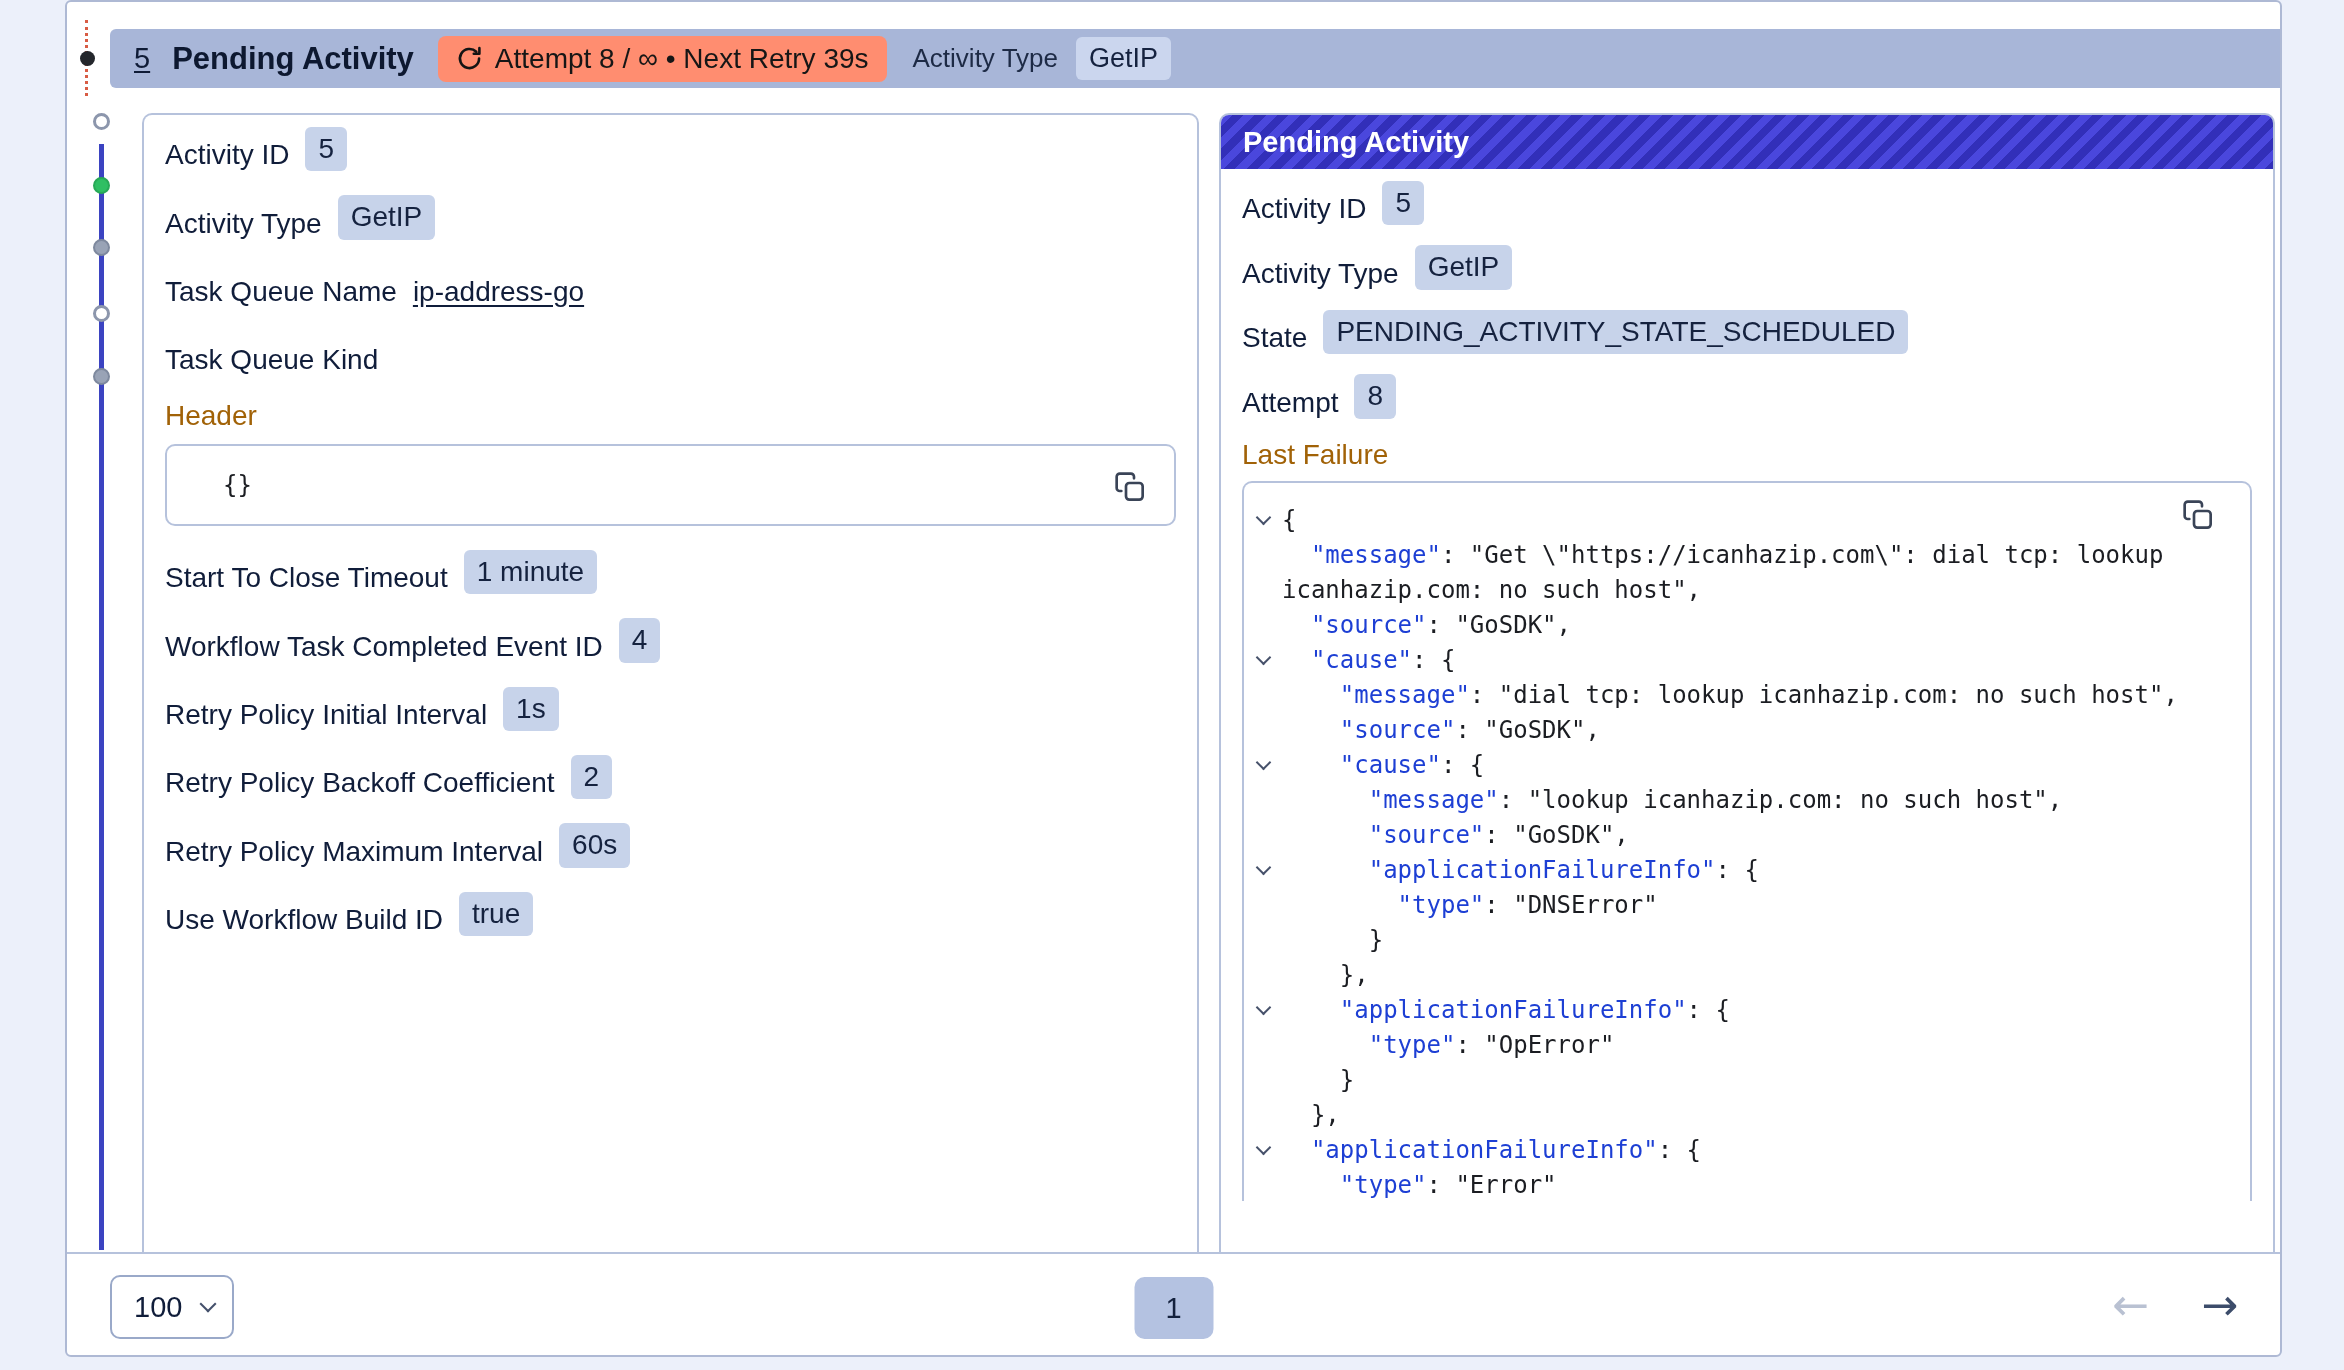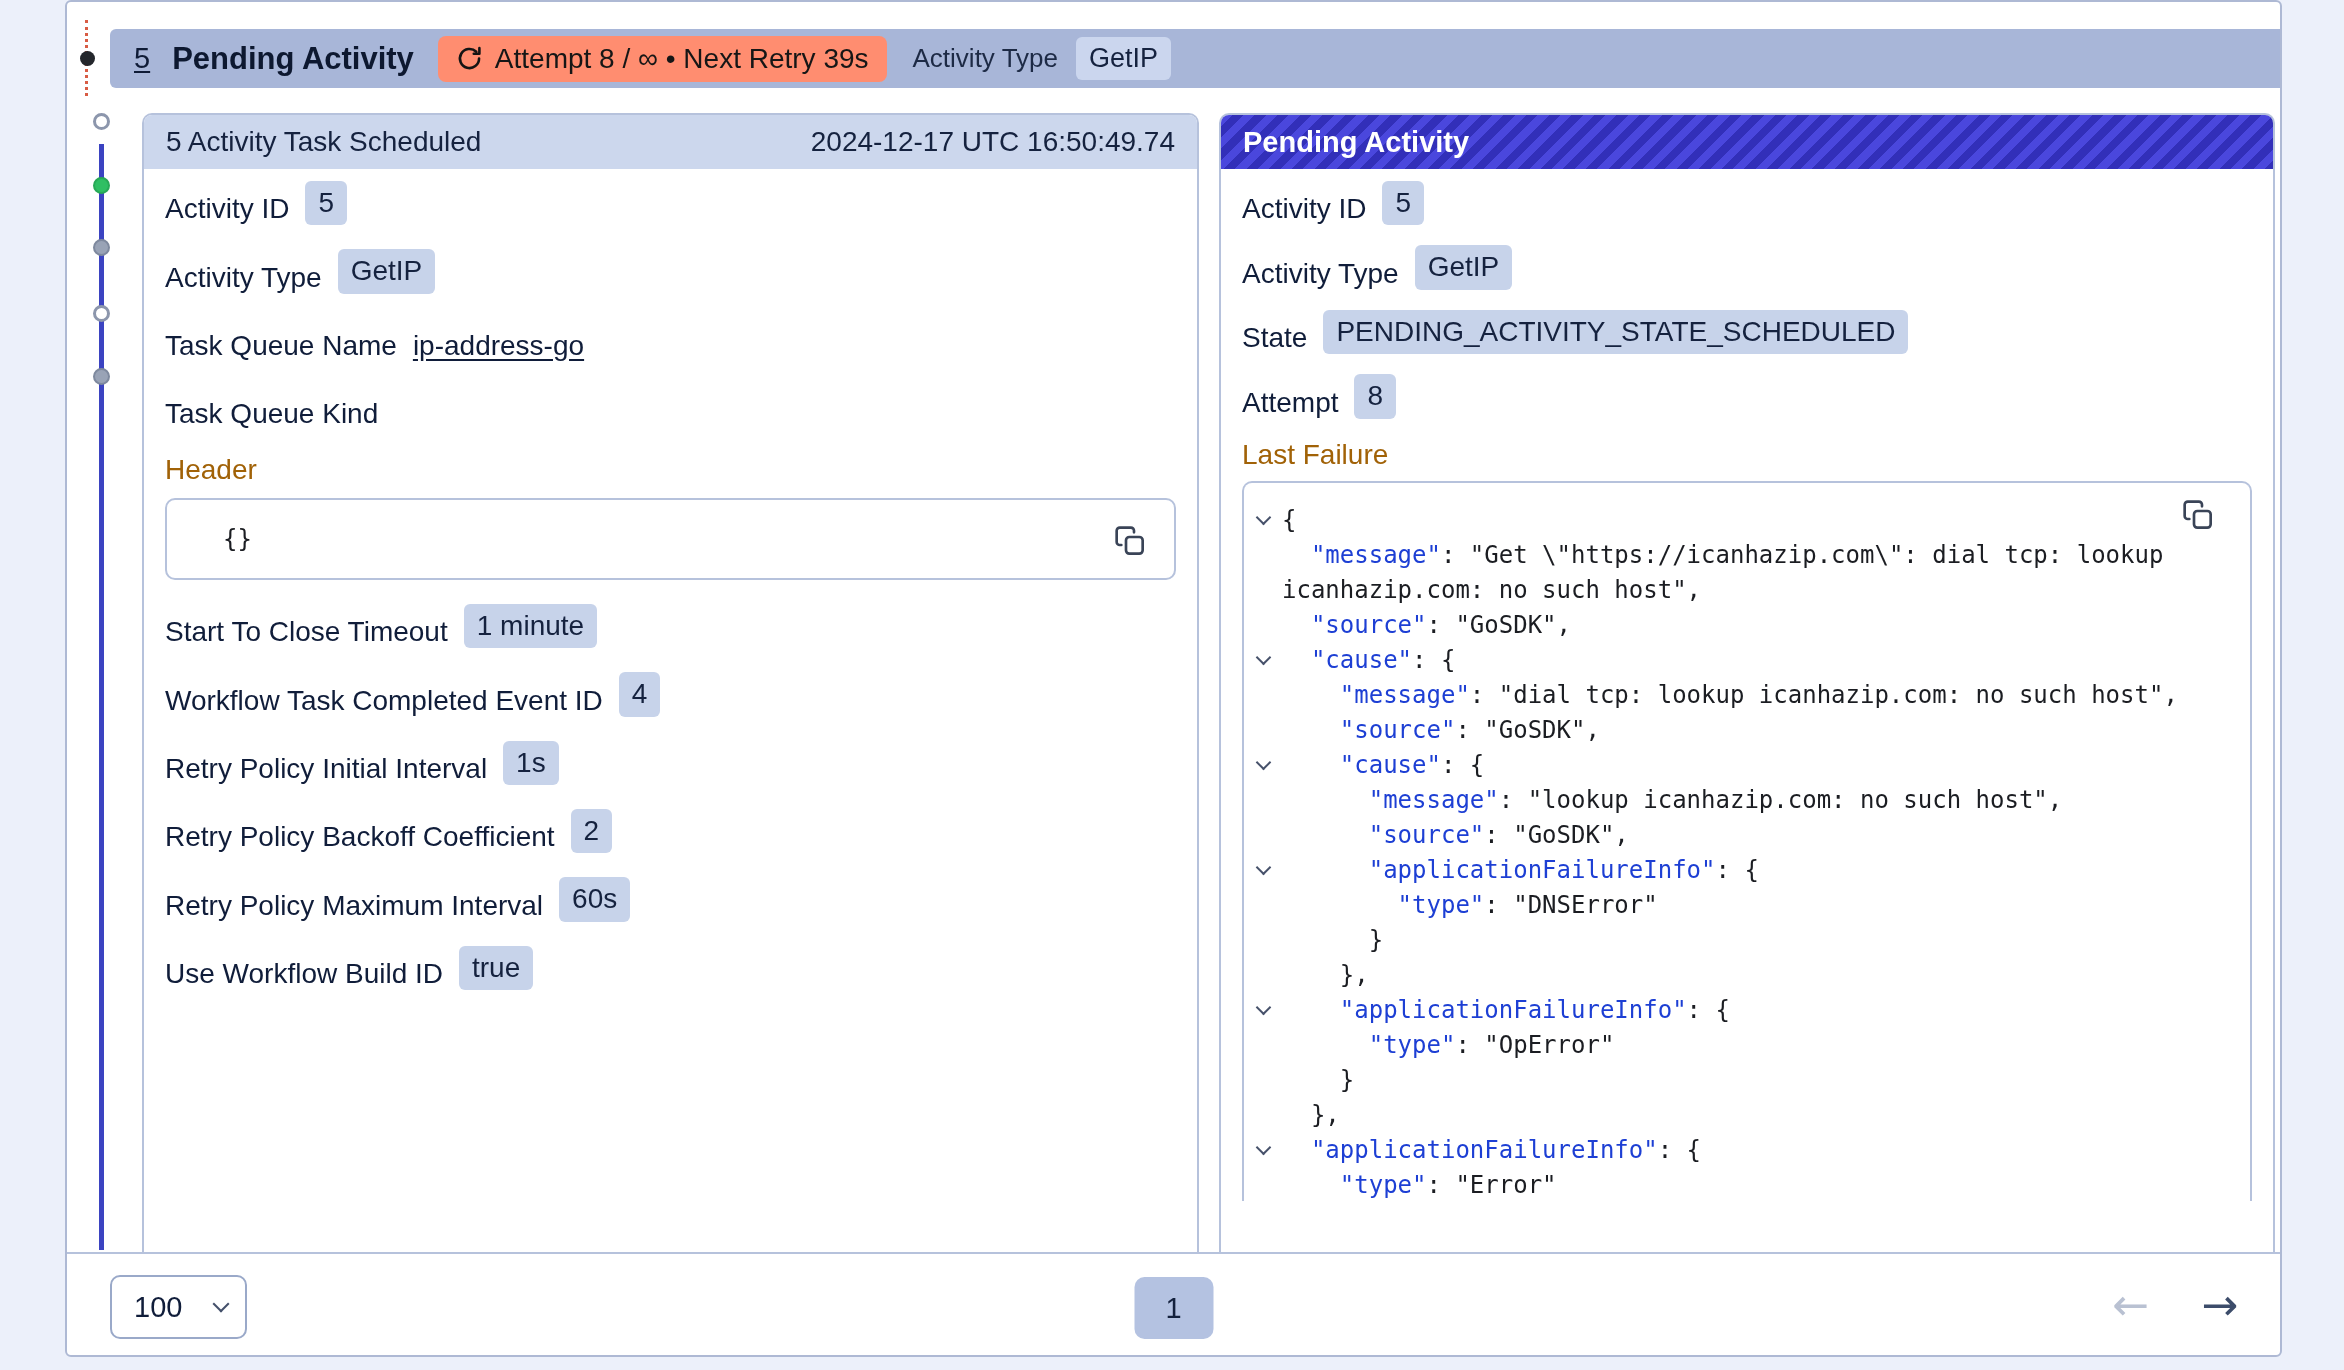--- a/index.html
+++ b/index.html
@@ -88,21 +88,21 @@
   .collapse-chevron::before {
     content:""; position:absolute; left:2px; top:1px; width:9px; height:9px;
     border-right:2.5px solid #47526b; border-bottom:2.5px solid #47526b; transform:rotate(45deg);
   }
   
   .pagination {
     position:absolute; left:0; right:0; top:1250px; bottom:0;
     background:#fff; border-top:2px solid #b6c2dc; border-radius:0 0 6px 6px;
   }
   .page-size {
-    position:absolute; left:43px; top:21px; width:137px; height:64px;
+    position:absolute; left:43px; top:21px; width:124px; height:64px;
     border:2px solid #9aa9c9; border-radius:10px; background:#fff;
     display:flex; align-items:center; justify-content:space-between;
     padding:0 18px 0 22px; font-size:29px; color:#101d3a; cursor:pointer; font-family:inherit;
   }
   .select-caret { width:12px; height:12px; border-right:2.5px solid #44506b; border-bottom:2.5px solid #44506b; transform:rotate(45deg); margin-top:-6px; }
   .page-btn {
     position:absolute; left:50%; transform:translateX(-50%); top:23px;
     width:79px; height:62px; background:#b4c2e1; border:none; border-radius:10px;
     font-size:29px; color:#14213d; cursor:pointer; font-family:inherit;
     display:flex; align-items:center; justify-content:center;
@@ -133,24 +133,20 @@
         <path d="M20.5 12a8.5 8.5 0 1 1-2.5-6" fill="none" stroke="#141414" stroke-width="2.3" stroke-linecap="round"></path>
         <path d="M20.8 2.8v5h-5" fill="none" stroke="#141414" stroke-width="2.3" stroke-linecap="round" stroke-linejoin="round"></path>
       </svg>
       <span>Attempt 8 / ∞ • Next Retry 39s</span>
     </span>
     <span class="atype-label">Activity Type</span>
     <span class="badge on-bar">GetIP</span>
   </div>
 
   <section class="panel left">
-    <header class="strip plain">
-      <span>5 Activity Task Scheduled</span>
-      <span>2024-12-17 UTC 16:50:49.74</span>
-    </header>
     <div class="panel-body">
       <div class="row">
         <span class="flabel">Activity ID</span>
         <span class="badge">5</span>
       </div>
       <div class="row">
         <span class="flabel">Activity Type</span>
         <span class="badge">GetIP</span>
       </div>
       <div class="row">

